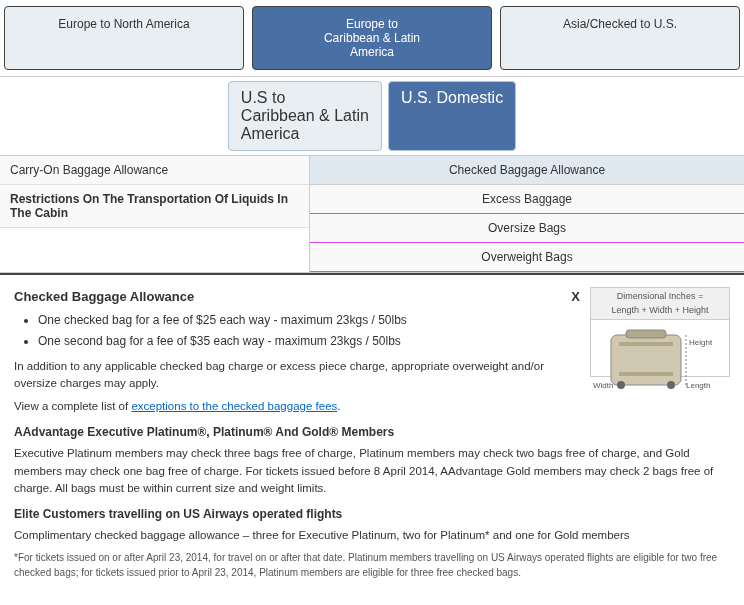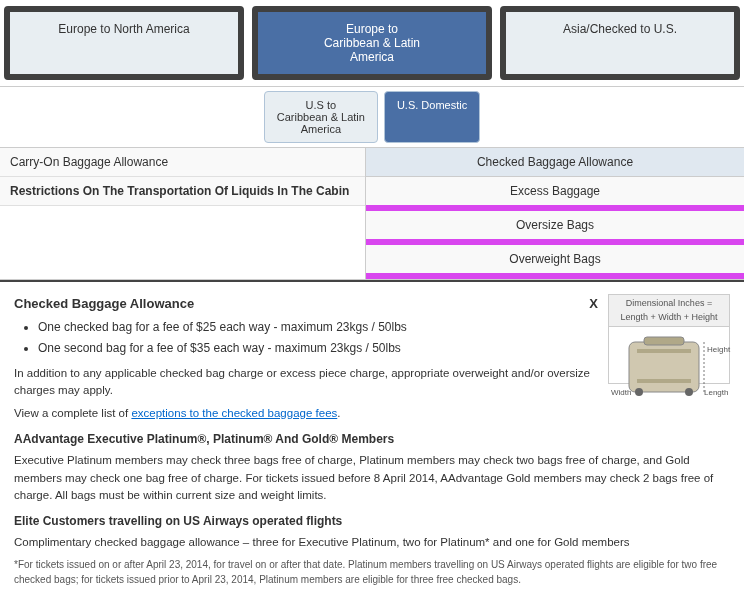--- a/index.html
+++ b/index.html
@@ -50,21 +50,21 @@
       font-size: 10px;
       color: #555;
       margin-bottom: 5px;
     }
 
     .baggage-image {
       float: right;
       margin-left: 10px;
       margin-bottom: 10px;
       border: 1px solid #ccc;
-      width: 122px;
+      width: 140px;
       height: 90px;
       position: relative;
       font-size: 10px;
       color: #555;
     }
     .baggage-image-title {
       background: #f0f0f0;
       padding: 2px 4px;
       font-size: 9px;
       text-align: center;
@@ -80,59 +80,59 @@
       display: flex;
       align-items: stretch;
       border-bottom: 1px solid #ccc;
     }
     .row1-tab {
       flex: 1;
       padding: 10px 8px;
       text-align: center;
       cursor: pointer;
       background: #e8eef2;
-      border: 6px solid #404040;
+      border: 1px solid #404040;
       border-radius: 4px;
       margin: 6px 4px;
       font-size: 12px;
       color: #333;
     }
     .row1-tab.active {
       background: #4a6fa5;
       color: #fff;
     }
 
     .tabs-wrapper {
       padding: 4px 8px;
       display: flex;
       gap: 6px;
       justify-content: center;
       border-bottom: 1px solid #ccc;
     }
     .tabs-wrapper .row2-tab {
       padding: 7px 12px;
-      text-align: center;
+      text-align: left;
       cursor: pointer;
       background: #e8eef2;
       border: 1px solid #b0c4d8;
       border-radius: 4px;
-      font-size: 11px;
+      font-size: 16px;
       color: #333;
     }
     .tabs-wrapper .row2-tab.active {
       background: #4a6fa5;
       color: #fff;
     }
 
     .sub-layout {
       display: flex;
       border-bottom: 1px solid #ccc;
     }
     .sub-left {
-      width: 366px;
+      width: 310px;
       border-right: 1px solid #ccc;
     }
     .sub-right {
       flex: 1;
     }
 
     .sub-nav-item {
       padding: 7px 10px;
       border-bottom: 1px solid #e0e0e0;
       cursor: pointer;
@@ -147,21 +147,21 @@
       background: #e0e8f0;
       padding: 7px 10px;
       font-size: 12px;
       text-align: center;
       font-weight: normal;
       border-bottom: 1px solid #ccc;
     }
 
     .right-sub-item {
       padding: 7px 10px;
-      border-bottom: 6px solid #d946ef;
+      border-bottom: 1px solid #d946ef;
       cursor: pointer;
       font-size: 12px;
       background: #f9f9f9;
       text-align: center;
     }
 
     .clearfix::after { content: ''; display: table; clear: both; }
   </style>
 </head>
 <body>

